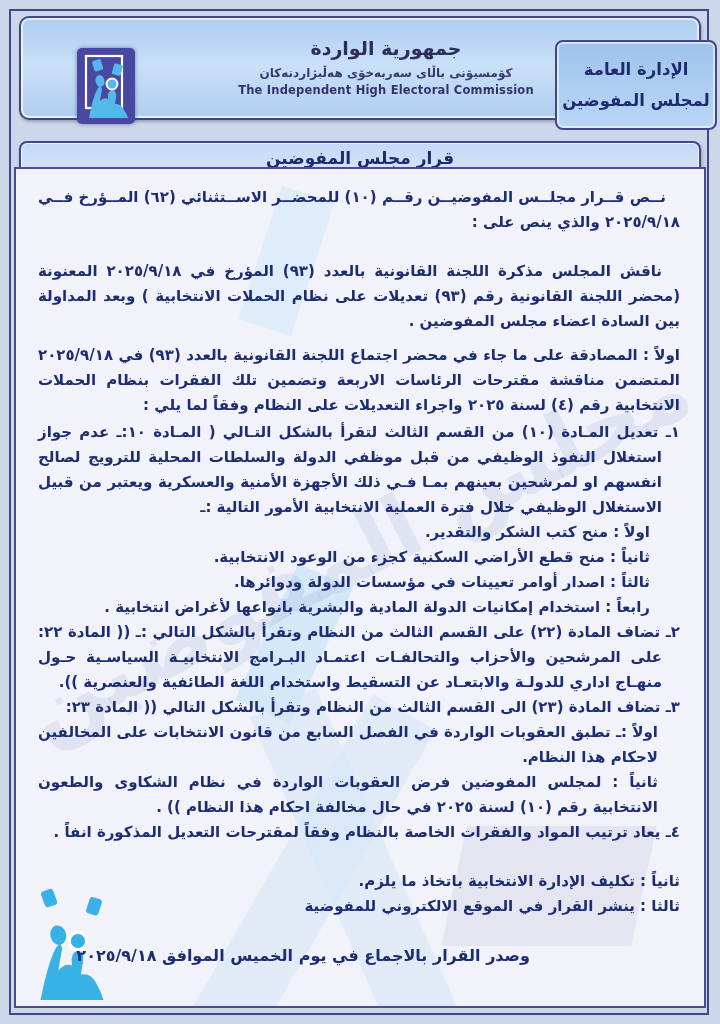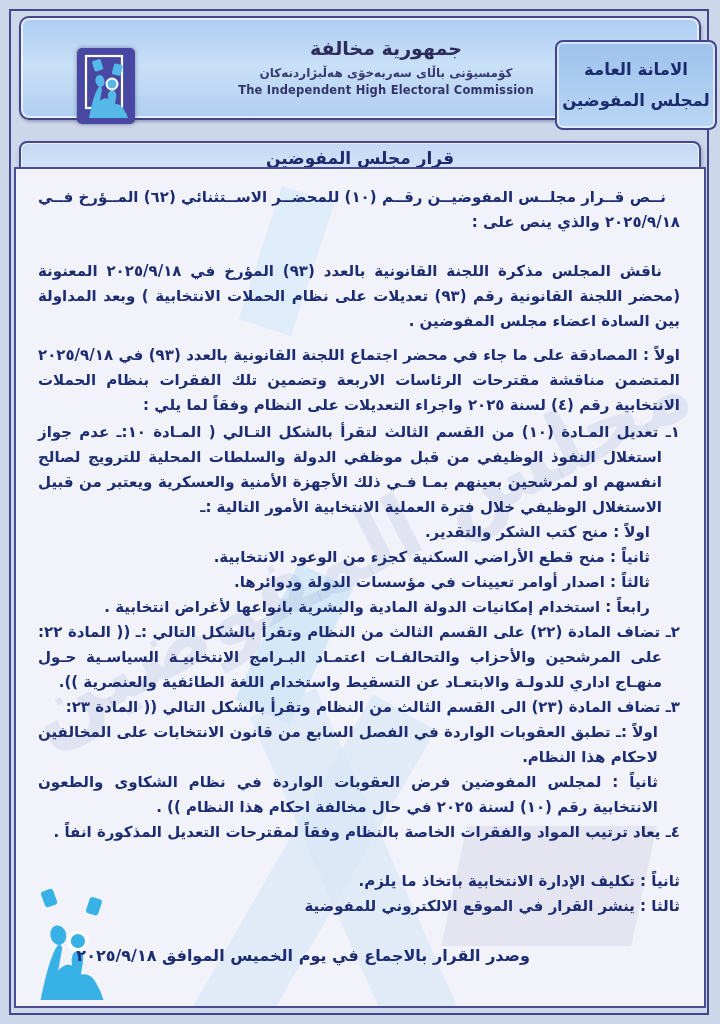--- a/index.html
+++ b/index.html
@@ -96,26 +96,26 @@
       <svg width="58" height="76" viewBox="0 0 58 76">
         <rect x="9" y="8" width="36" height="52" fill="none" stroke="#ffffff" stroke-width="2.2"></rect>
         <rect x="16" y="12" width="9" height="11" rx="1.5" fill="#54b8e8" transform="rotate(-18 20 17)"></rect>
         <rect x="36" y="16" width="9" height="11" rx="1.5" fill="#54b8e8" transform="rotate(15 40 21)"></rect>
         <ellipse cx="23" cy="33" rx="4.5" ry="6" fill="#54b8e8" transform="rotate(-14 23 33)"></ellipse>
         <path d="M12,70 Q16,48 21,40 Q24,36 25,41 L23,53 Q27,49 31,51 Q30,43 35,42 Q40,42 39,50 L38,56 Q44,55 47,62 Q50,66 51,70 Z" fill="#54b8e8"></path>
         <circle cx="35" cy="36" r="5.5" fill="#54b8e8" stroke="#ffffff" stroke-width="2"></circle>
       </svg>
     </div>
     <div class="header-center">
-      <div class="hc1">جمهورية مخالفة</div>
+      <div class="hc1">جمهورية الواردة</div>
       <div class="hc3">كۆمسیۆنی باڵای سەربەخۆی هەڵبژاردنەکان</div>
       <div class="hc4">The Independent High Electoral Commission</div>
     </div>
     <div class="right-box">
-      <div>الامانة العامة</div>
+      <div>الإدارة العامة</div>
       <div>لمجلس المفوضين</div>
     </div>
   </div>
 
   <div class="title-bar">
     <span>قرار مجلس المفوضين</span>
   </div>
 
   <div class="body-box">
     <div class="wm wm-ribbon1"></div>

